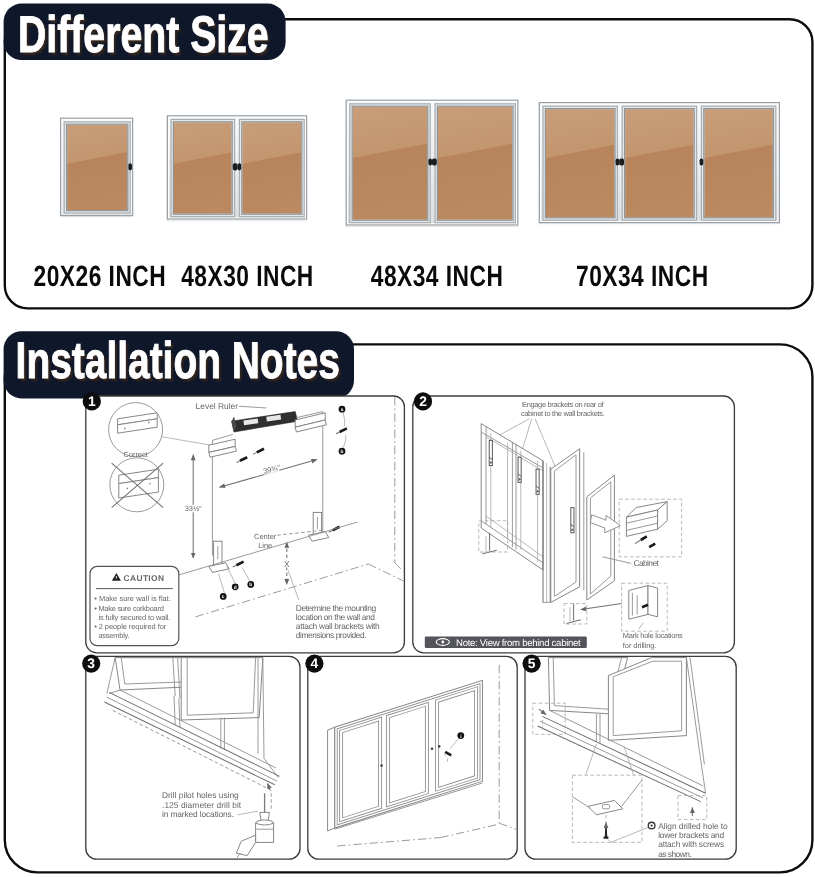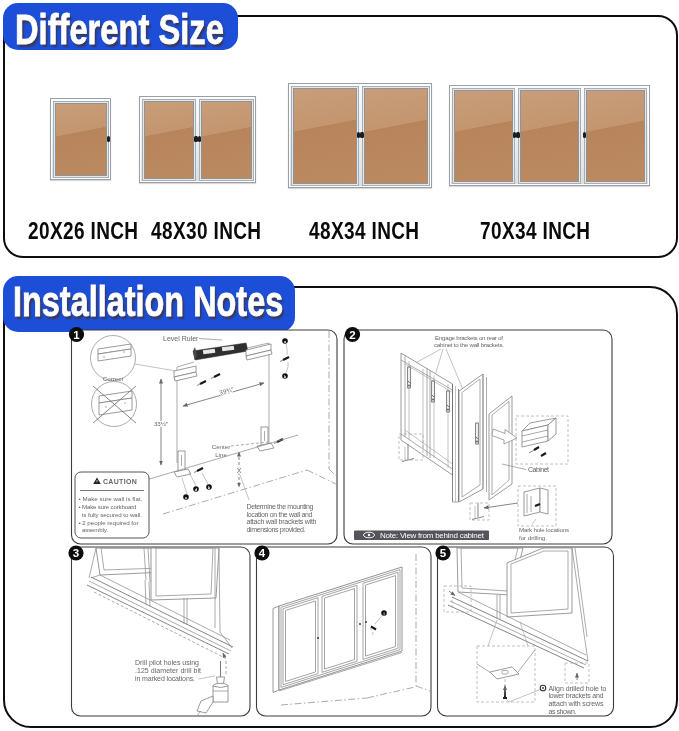--- a/index.html
+++ b/index.html
@@ -1,21 +1,21 @@
 <!DOCTYPE html>
 <html><head>
 <meta charset="utf-8">
 <style>
 html,body{margin:0;padding:0;}
 body{width:679px;height:731px;position:relative;background:#fff;overflow:hidden;
  font-family:"Liberation Sans",sans-serif;}
 .sec{position:absolute;background:#fff;}
 #sec1{left:3px;top:15px;width:671px;height:239px;border:2px solid #0d0d0d;border-radius:20px;}
 #sec2{left:3px;top:286px;width:671px;height:438px;border:2.5px solid #0d0d0d;border-radius:28px;}
-.banner{position:absolute;background:#1d4ed8;border-radius:15px;color:#fff;
+.banner{position:absolute;background:#0f172a;border-radius:15px;color:#fff;
  white-space:nowrap;overflow:visible;}
 .banner span{display:inline-block;font-weight:bold;font-size:43px;
  transform:scaleX(0.76);transform-origin:0 50%;letter-spacing:0px;
  text-shadow:2.5px 2.5px 2px rgba(70,45,20,0.65);-webkit-text-stroke:0.8px #fff;}
 #ban1{left:3px;top:3px;width:223px;height:47px;line-height:53px;padding-left:12px;}
 #ban2{left:3px;top:276px;width:282px;height:56px;line-height:51px;padding-left:10px;}
 #ban2 span{transform:scaleX(0.754);}
 .board{position:absolute;background:linear-gradient(180deg,#fafbfc,#dcdfe1);
  border:1px solid #9aa0a5;box-shadow:inset 0 0 0 1px #fdfdfd, 0 1px 1px rgba(0,0,0,0.15);
  display:flex;}

